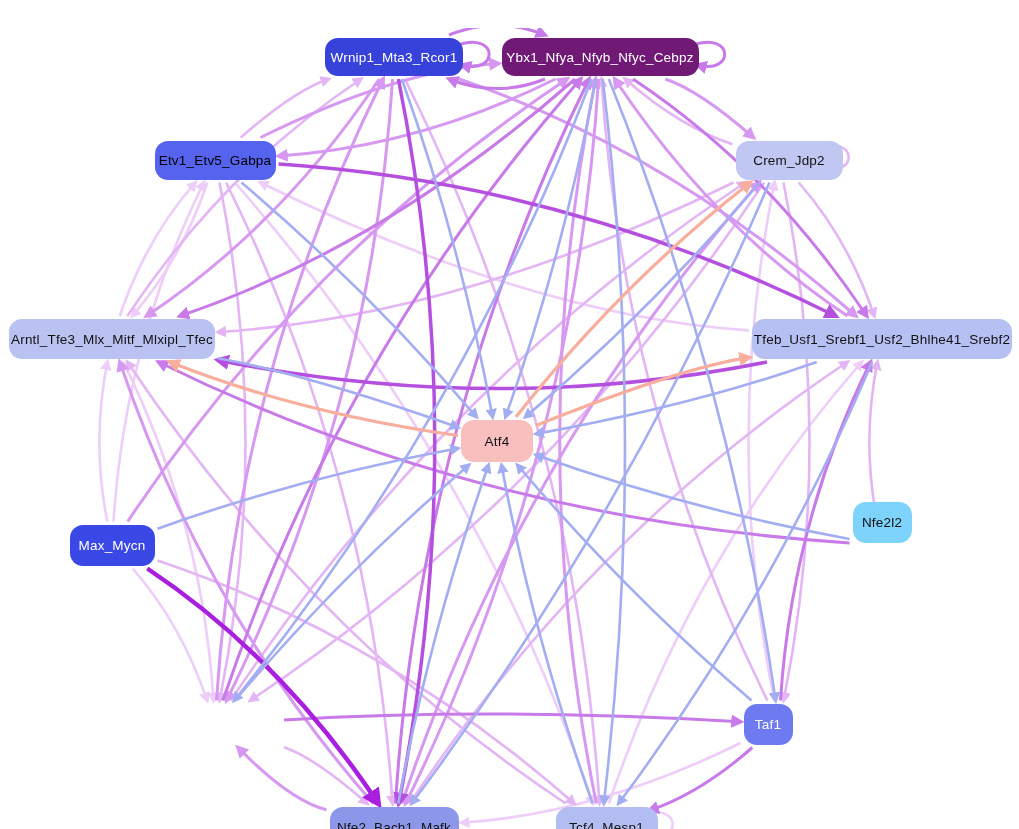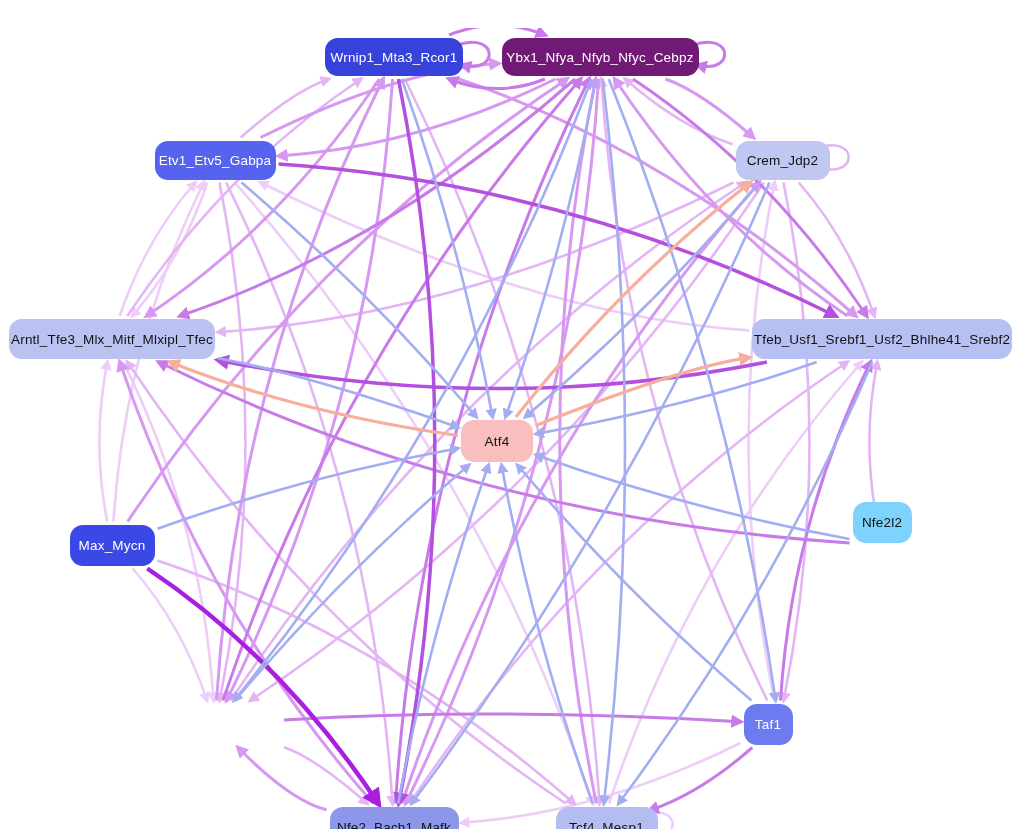--- a/index.html
+++ b/index.html
@@ -134,24 +134,24 @@
       <path d="M 458.0 407.5 Q 298.4 385.1 169.9 334.0" fill="none" stroke="#f8ae9c" stroke-width="3.2" marker-end="url(#arrow-salmon)"></path>
       <path d="M 515.9 389.0 Q 621.1 255.6 750.3 154.5" fill="none" stroke="#f8ae9c" stroke-width="3.2" marker-end="url(#arrow-salmon)"></path>
       <path d="M 536.0 397.5 Q 683.4 338.9 749.0 329.7" fill="none" stroke="#f8ae9c" stroke-width="3.2" marker-end="url(#arrow-salmon)"></path>
     </svg>
     <div class="node" style="left: 325px; top: 10px; width: 138px; height: 38px; background: rgb(54, 66, 217); color: rgb(255, 255, 255);">
       <span>Wrnip1_Mta3_Rcor1</span>
     </div>
     <div class="node" style="left: 501.5px; top: 10px; width: 197px; height: 38px; background: #701a75; color: rgb(255, 255, 255);">
       <span>Ybx1_Nfya_Nfyb_Nfyc_Cebpz</span>
     </div>
-    <div class="node" style="left: 154.5px; top: 112.5px; width: 121px; height: 39px; background: rgb(86, 99, 238); color: #ffffff;">
+    <div class="node" style="left: 154.5px; top: 112.5px; width: 121px; height: 39px; background: rgb(86, 99, 238); color: #000000;">
       <span>Etv1_Etv5_Gabpa</span>
     </div>
-    <div class="node" style="left: 735.5px; top: 112.5px; width: 94px; height: 39px; background: rgb(192, 199, 243); color: rgb(17, 17, 17);">
+    <div class="node" style="left: 735.5px; top: 112.5px; width: 107px; height: 39px; background: rgb(192, 199, 243); color: rgb(17, 17, 17);">
       <span>Crem_Jdp2</span>
     </div>
     <div class="node" style="left: 9px; top: 291px; width: 206px; height: 40px; background: rgb(186, 194, 241); color: rgb(17, 17, 17);">
       <span>Arntl_Tfe3_Mlx_Mitf_Mlxipl_Tfec</span>
     </div>
     <div class="node" style="left: 752px; top: 291px; width: 260px; height: 40px; background: rgb(183, 192, 242); color: rgb(17, 17, 17);">
       <span>Tfeb_Usf1_Srebf1_Usf2_Bhlhe41_Srebf2</span>
     </div>
     <div class="node" style="left: 461px; top: 392px; width: 72px; height: 42px; background: rgb(249, 190, 190); color: rgb(17, 17, 17);">
       <span>Atf4</span>

